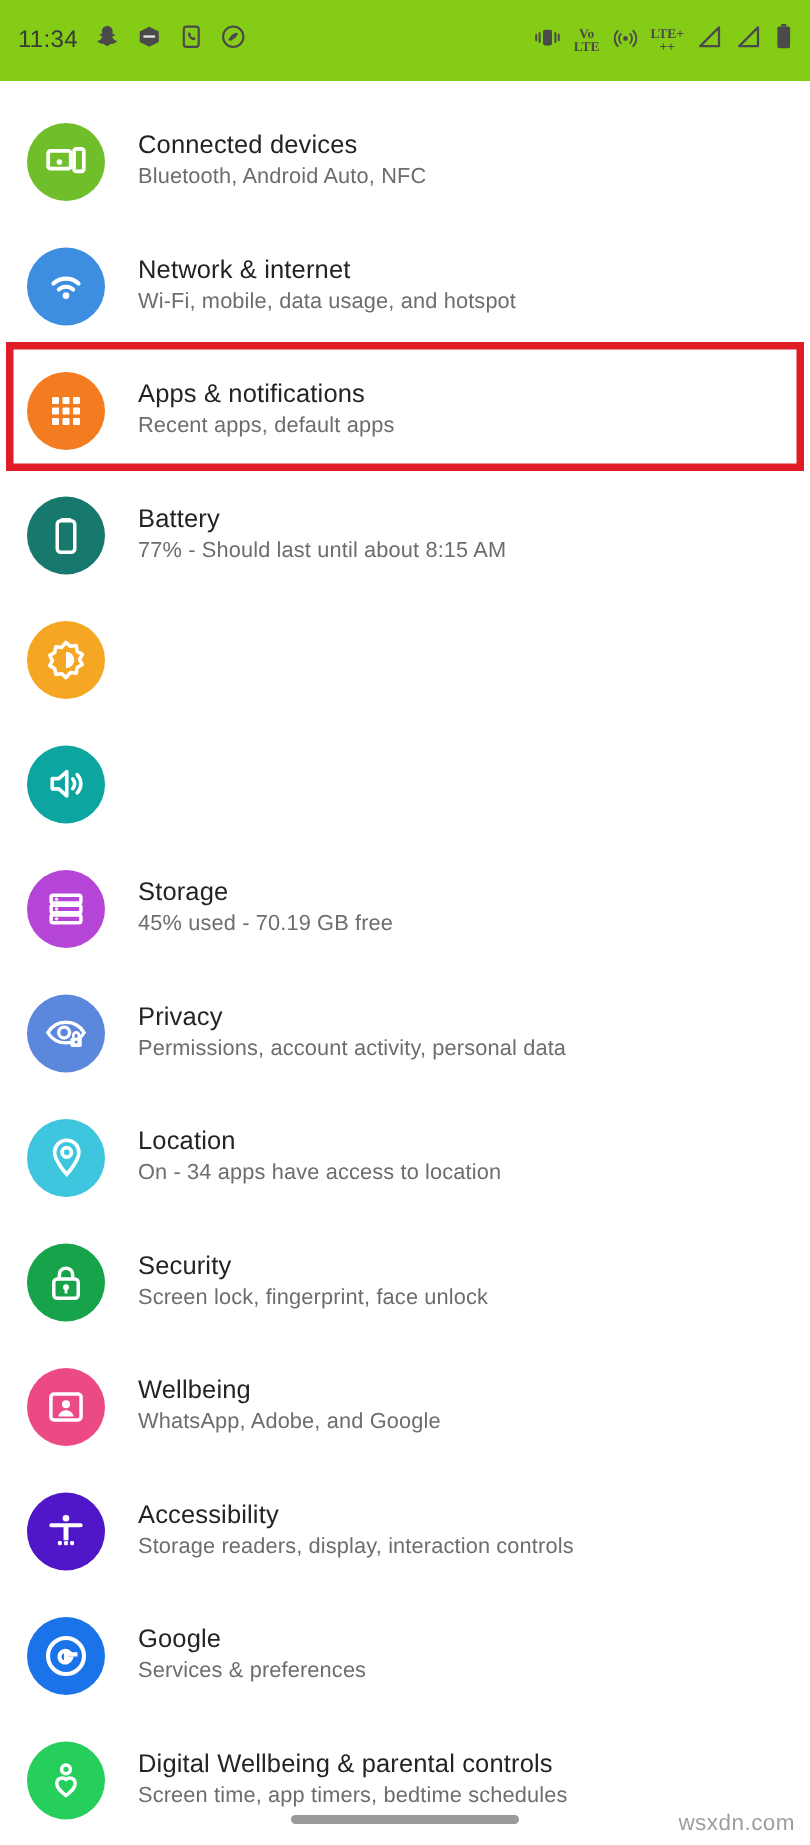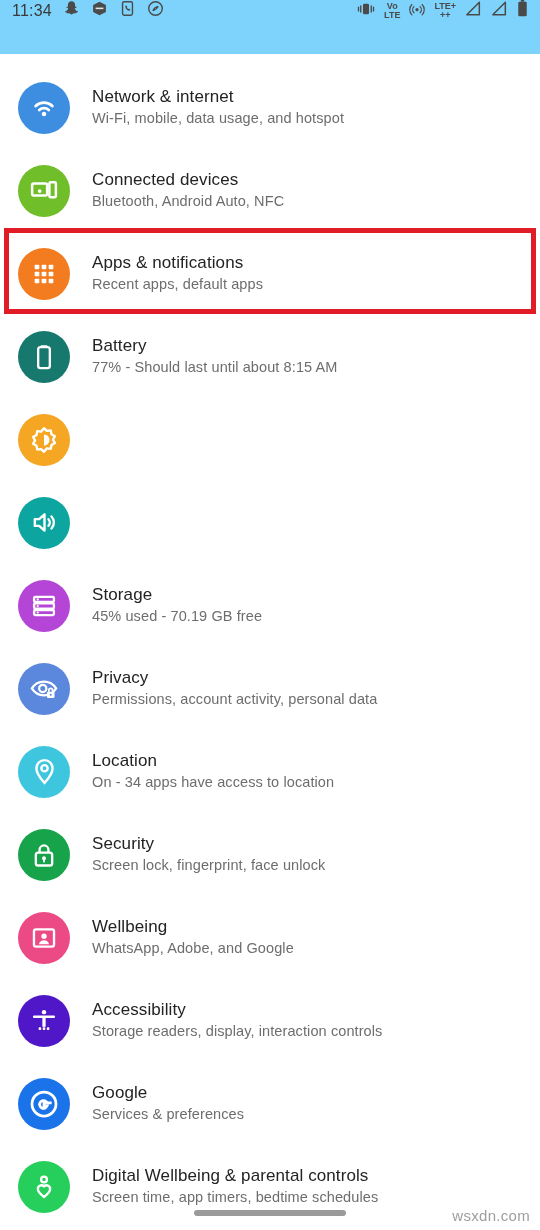--- a/index.html
+++ b/index.html
@@ -7,27 +7,27 @@
     width:540px; height:1230px;
     background:#ffffff;
     font-family:"Liberation Sans", sans-serif;
     overflow:hidden;
   }
   #phone { position:relative; width:540px; height:1230px; background:#fff; }
 
   
   .statusbar{
     position:relative; height:54px; width:100%;
-    background:#7dd3fc;
-    display:flex; align-items:flex-start;
+    background:#84cc16;
+    display:flex; align-items:center;
     padding:0 12px;
   }
   .sb-left{ display:flex; align-items:center; gap:11px; }
   .sb-time{ font-size:16px; color:#3a3a3a; letter-spacing:.2px; font-family:"Liberation Sans", sans-serif; }
-  .sb-right{ margin-left:auto; display:flex; align-items:center; gap:9px; }
+  .sb-right{ margin-left:auto; display:flex; align-items:center; gap:9px;font-family:Liberation Serif, serif; }
   .sb-ico{ display:block; }
   .lte-stack{ display:flex; flex-direction:column; align-items:center; line-height:1; color:#4a4a4a; }
   .lte-stack .l1{ font-size:9px; font-weight:bold; }
   .lte-stack .l2{ font-size:9px; font-weight:bold; }
 
   
   .list{ position:relative; padding-top:12px; }
   .row{
     position:relative;
     display:flex; align-items:center;
@@ -150,43 +150,43 @@
             <rect x="4" y="0" width="4" height="2" fill="#4a4a4a"></rect>
             <rect x="1" y="2" width="10" height="17" rx="1.4" fill="#4a4a4a"></rect>
           </svg>
       </span>
     </div>
   </div>
 
   <div class="list">
 
     <div class="row">
-      <div class="ic" style="background:#3d8ee0">
-        <svg width="30" height="30" viewBox="0 0 24 24">
-            <path d="M12 18.6a1.8 1.8 0 1 0 0-3.6 1.8 1.8 0 0 0 0 3.6z" fill="#fff"></path>
-            <path d="M8.2 13.6a5.6 5.6 0 0 1 7.6 0M5.3 10.4a9.9 9.9 0 0 1 13.4 0" fill="none" stroke="#fff" stroke-width="2.2" stroke-linecap="round"></path>
-          </svg>
-      </div>
-      <div class="txt">
-        <div class="title">Network &amp; internet</div>
-        <div class="sub">Wi-Fi, mobile, data usage, and hotspot</div>
-      </div>
-    </div>
-
-    <div class="row">
       <div class="ic" style="background:#6fbe2a">
         <svg width="30" height="30" viewBox="0 0 24 24">
             <rect x="2.5" y="6" width="12" height="9.5" rx="1.3" fill="none" stroke="#fff" stroke-width="2"></rect>
             <rect x="16.3" y="5" width="5.2" height="12" rx="1.2" fill="none" stroke="#fff" stroke-width="2"></rect>
             <circle cx="8.5" cy="12" r="1.5" fill="#fff"></circle>
           </svg>
       </div>
       <div class="txt">
         <div class="title">Connected devices</div>
         <div class="sub">Bluetooth, Android Auto, NFC</div>
+      </div>
+    </div>
+
+    <div class="row">
+      <div class="ic" style="background:#3d8ee0">
+        <svg width="30" height="30" viewBox="0 0 24 24">
+            <path d="M12 18.6a1.8 1.8 0 1 0 0-3.6 1.8 1.8 0 0 0 0 3.6z" fill="#fff"></path>
+            <path d="M8.2 13.6a5.6 5.6 0 0 1 7.6 0M5.3 10.4a9.9 9.9 0 0 1 13.4 0" fill="none" stroke="#fff" stroke-width="2.2" stroke-linecap="round"></path>
+          </svg>
+      </div>
+      <div class="txt">
+        <div class="title">Network &amp; internet</div>
+        <div class="sub">Wi-Fi, mobile, data usage, and hotspot</div>
       </div>
     </div>
 
     <div class="row">
       <div class="ic" style="background:#f47c20">
         <svg width="28" height="28" viewBox="0 0 24 24">
           <g fill="#fff">
             <rect x="4" y="4" width="4" height="4" rx=".7"></rect>
               <rect x="10" y="4" width="4" height="4" rx=".7"></rect>
               <rect x="16" y="4" width="4" height="4" rx=".7"></rect>

